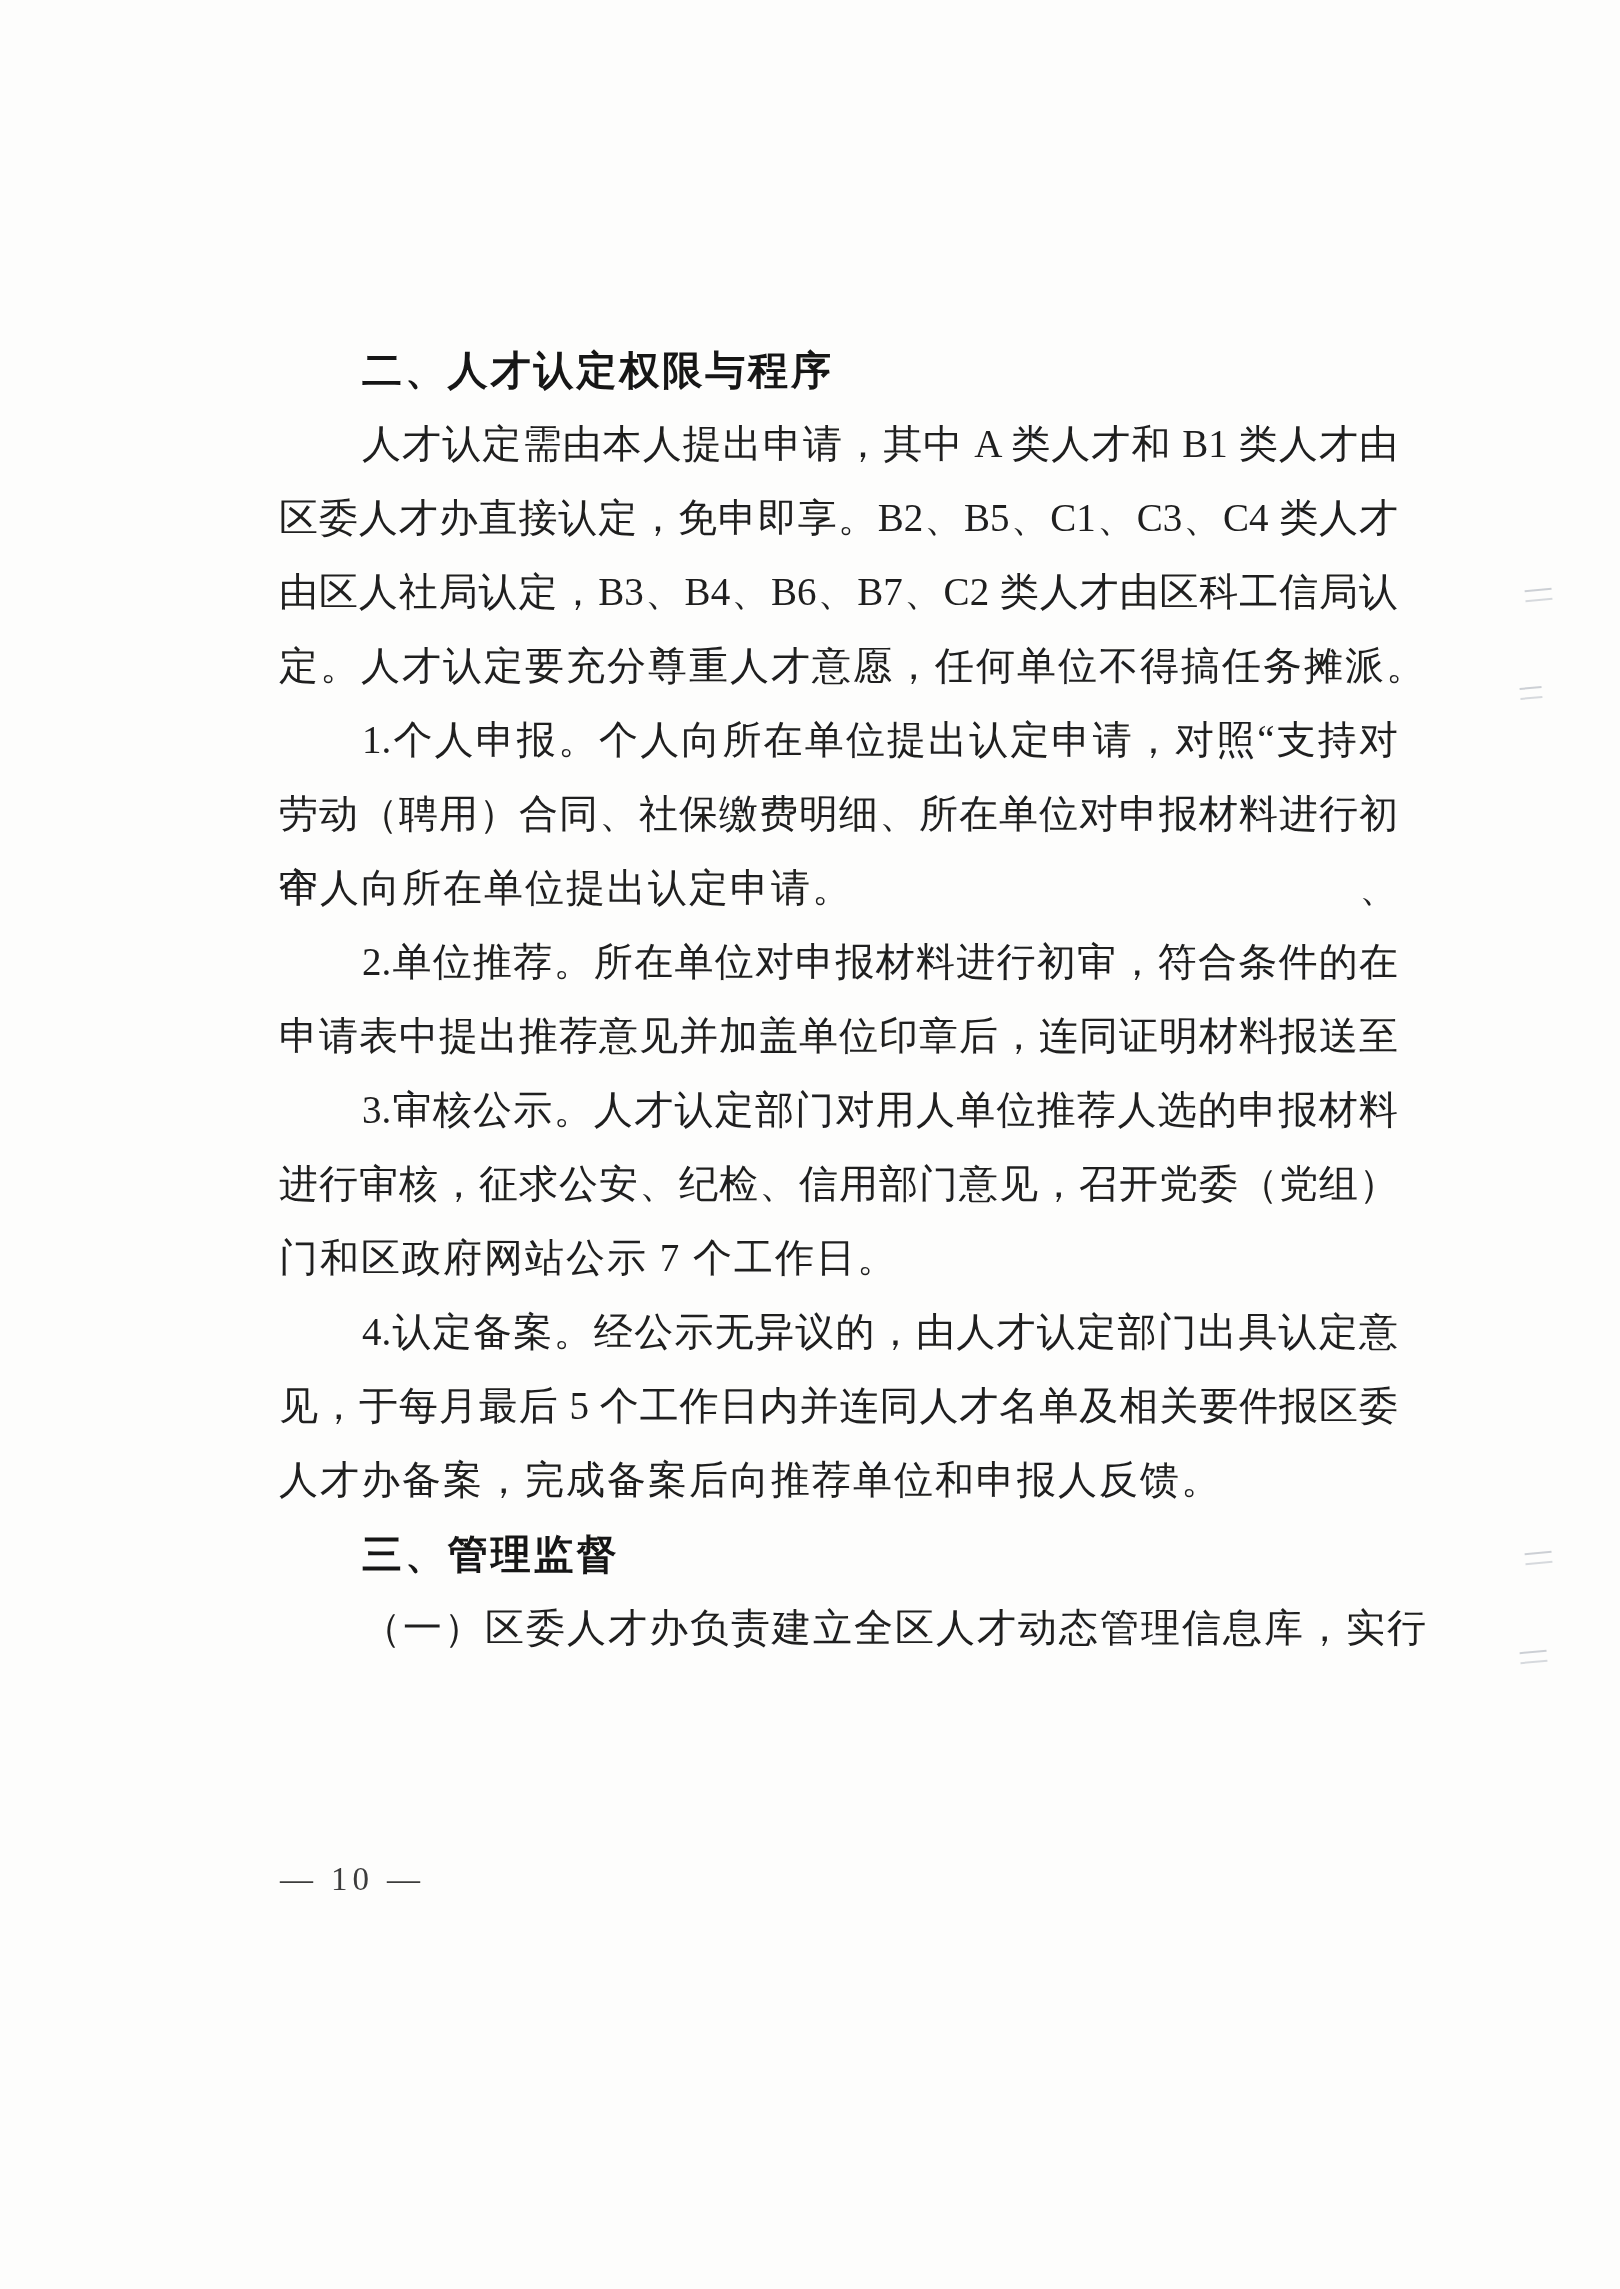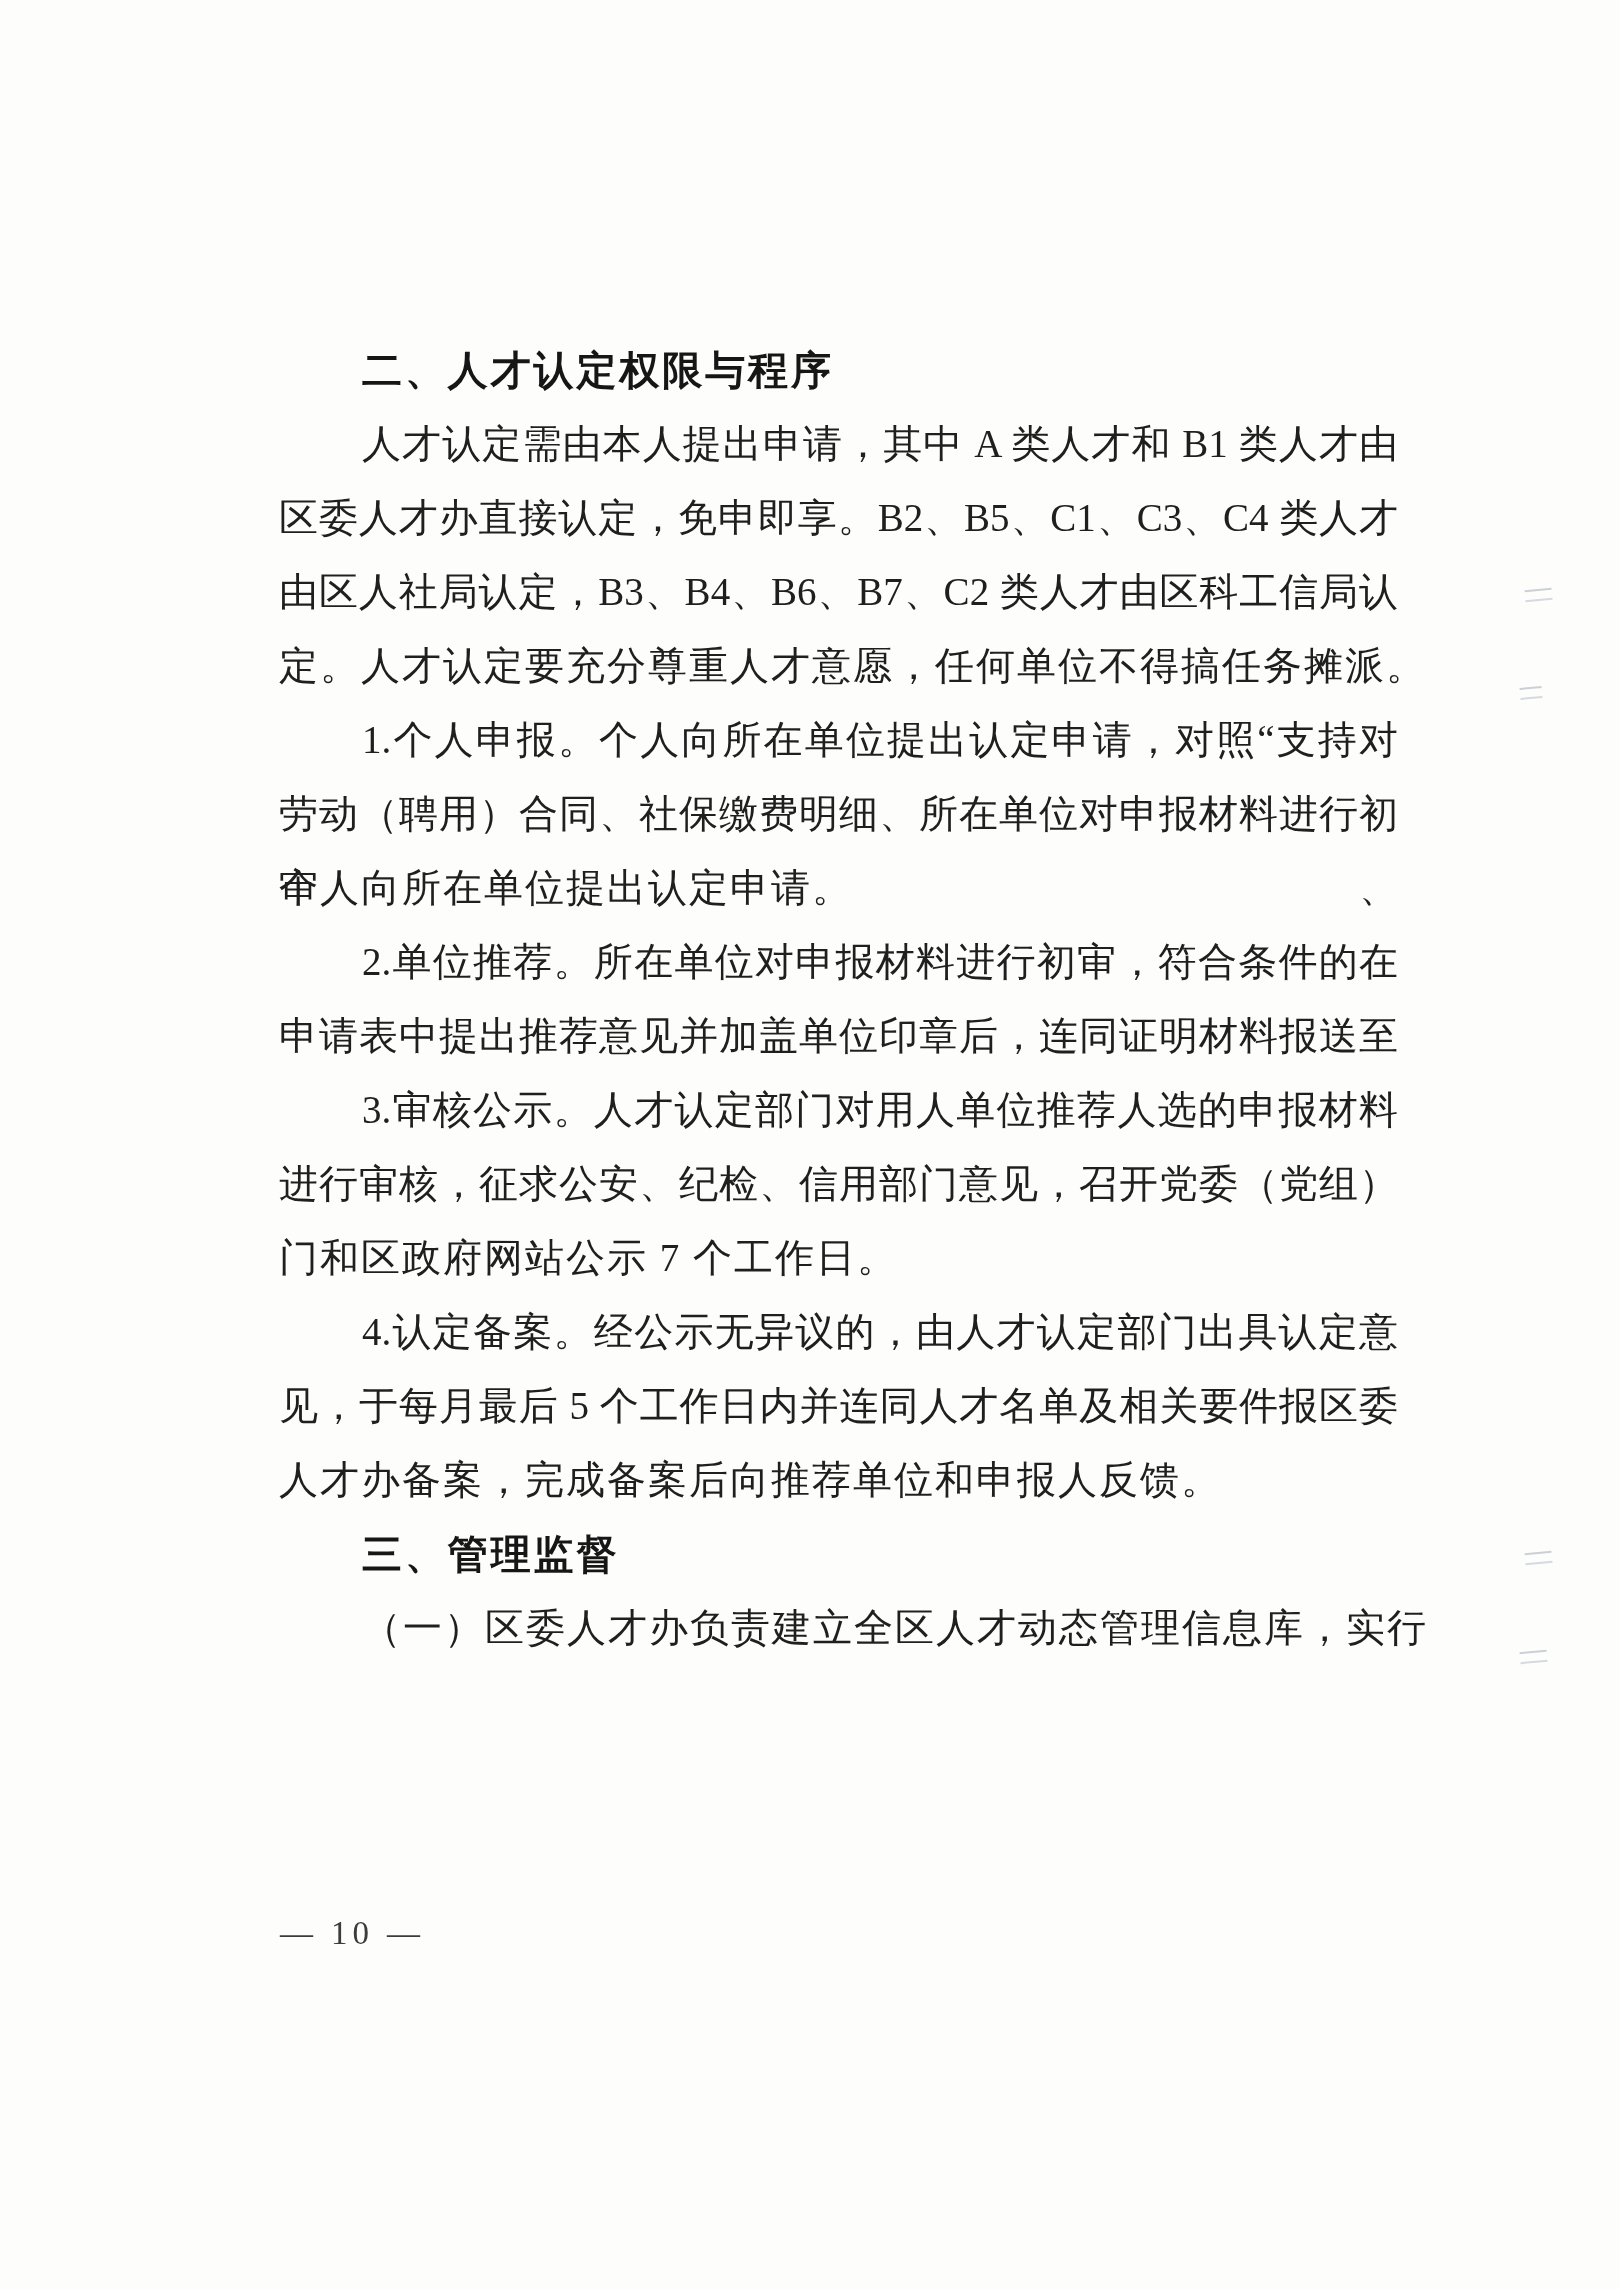--- a/index.html
+++ b/index.html
@@ -46,21 +46,21 @@
     font-family: "Liberation Sans", "DejaVu Sans", sans-serif;
     font-weight: 700;
     font-size: 40px;
     letter-spacing: 2.9px;
     color: #161616;
   }
   
   .footer {
     position: absolute;
     left: 280px;
-    top: 1912px;
+    top: 1858px;
     height: 43px;
     line-height: 43px;
     font-size: 33px;
     letter-spacing: 4.9px;
     color: #3c3c3c;
   }
   
   .smudge {
     position: absolute;
     width: 26.5px;

